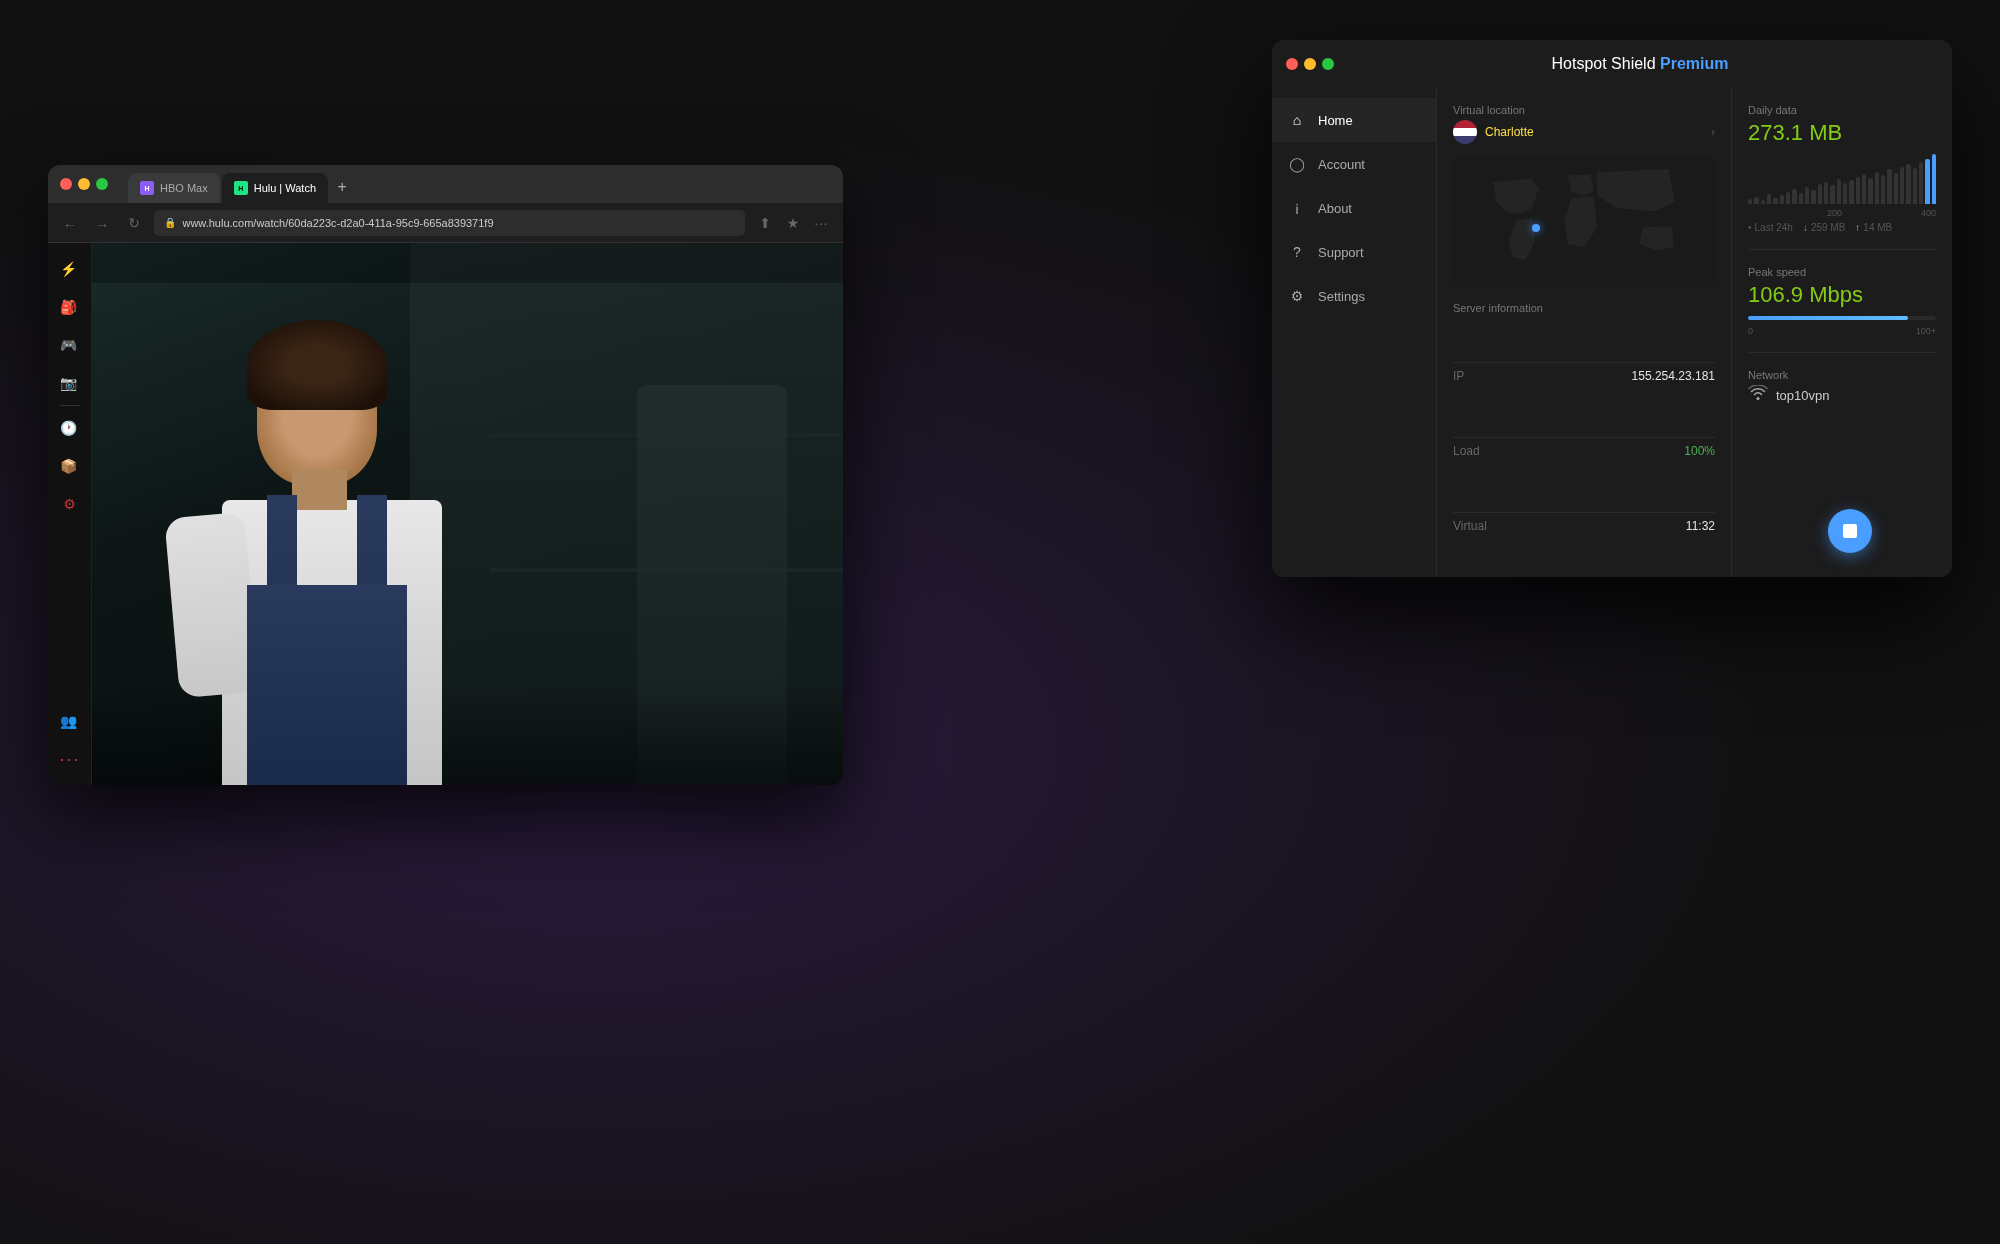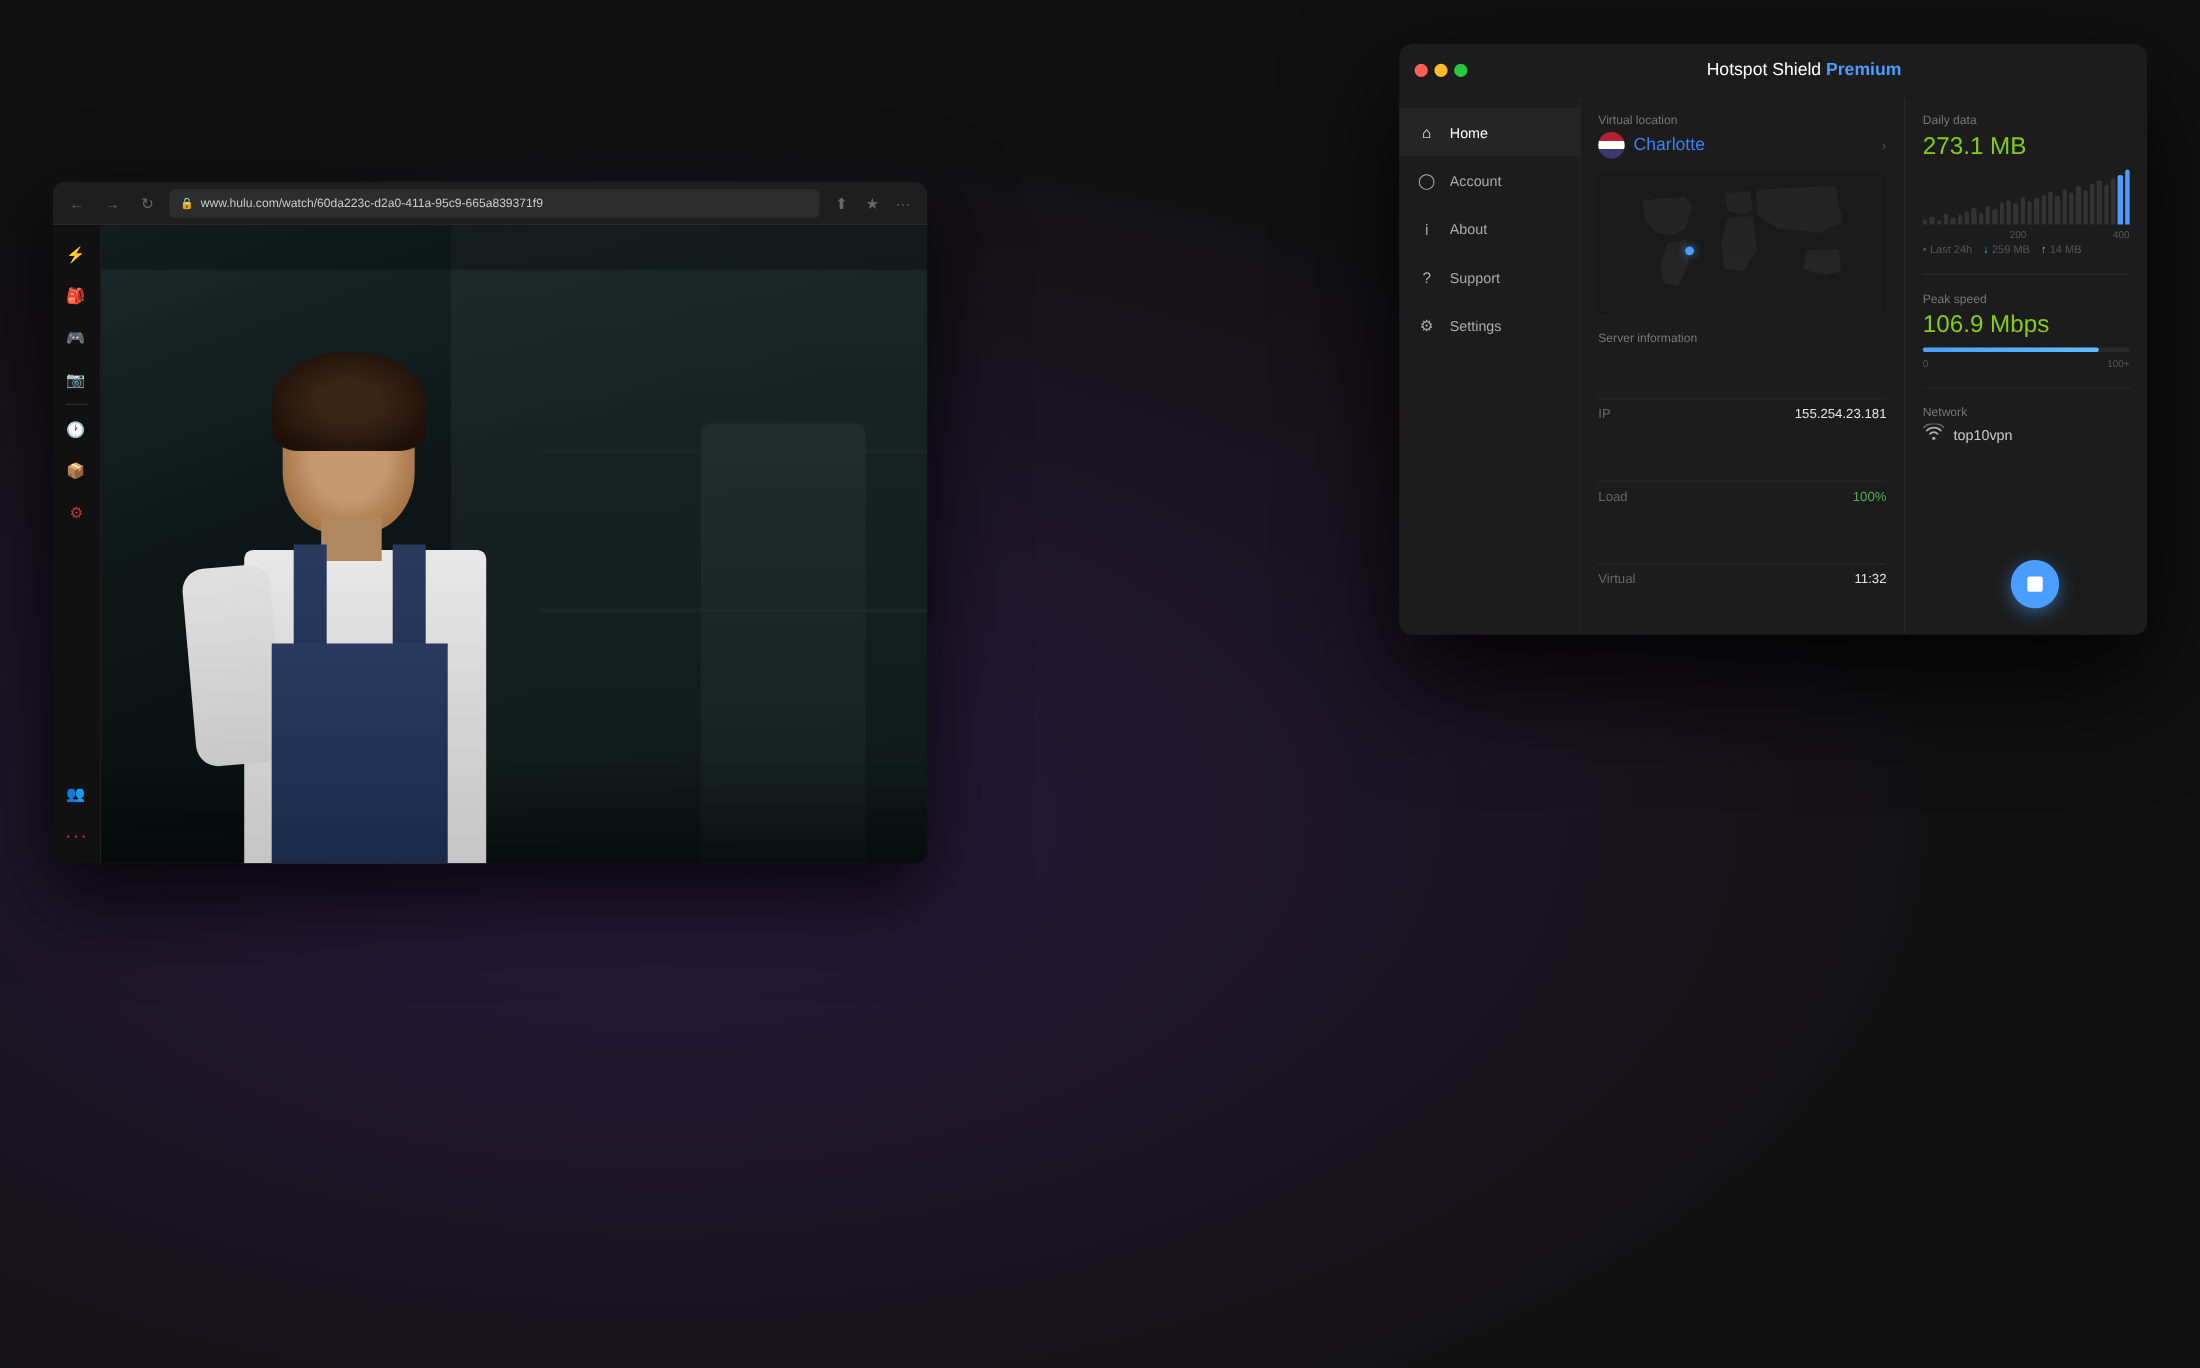--- a/index.html
+++ b/index.html
@@ -299,22 +299,22 @@
     .vpn-location-row {
       display: flex;
       align-items: center;
       justify-content: space-between;
     }
 
     .vpn-location-name {
       display: flex;
       align-items: center;
       gap: 8px;
-      color: #3b82f6;
-      font-size: 16px;
+      color: #fde047;
+      font-size: 12px;
       font-weight: 500;
     }
 
     .flag-circle {
       width: 24px;
       height: 24px;
       border-radius: 50%;
       background: linear-gradient(180deg, #b22234 33%, #fff 33%, #fff 66%, #3c3b6e 66%);
       overflow: hidden;
       position: relative;
@@ -533,20 +533,38 @@
       gap: 6px;
     }
   </style>
 </head>
 <body>
 
 <div class="bg"></div>
 
 <div class="browser-window">
 
+  <div class="browser-titlebar">
+    <div class="traffic-lights">
+      <div class="traffic-light tl-close"></div>
+      <div class="traffic-light tl-min"></div>
+      <div class="traffic-light tl-max"></div>
+    </div>
+    <div class="browser-tabs">
+      <div class="browser-tab">
+        <div class="tab-favicon tab-icon-hbo">H</div>
+        <span>HBO Max</span>
+      </div>
+      <div class="browser-tab active">
+        <div class="tab-favicon tab-icon-hulu">H</div>
+        <span>Hulu | Watch</span>
+      </div>
+      <div class="tab-add">+</div>
+    </div>
+  </div>
 
   <div class="browser-navbar">
     <div class="nav-btn">←</div>
     <div class="nav-btn">→</div>
     <div class="nav-btn">↻</div>
     <div class="address-bar">
       <span class="address-lock">🔒</span>
       <span class="address-url">www.hulu.com/watch/60da223c-d2a0-411a-95c9-665a839371f9</span>
     </div>
     <div class="nav-actions">

